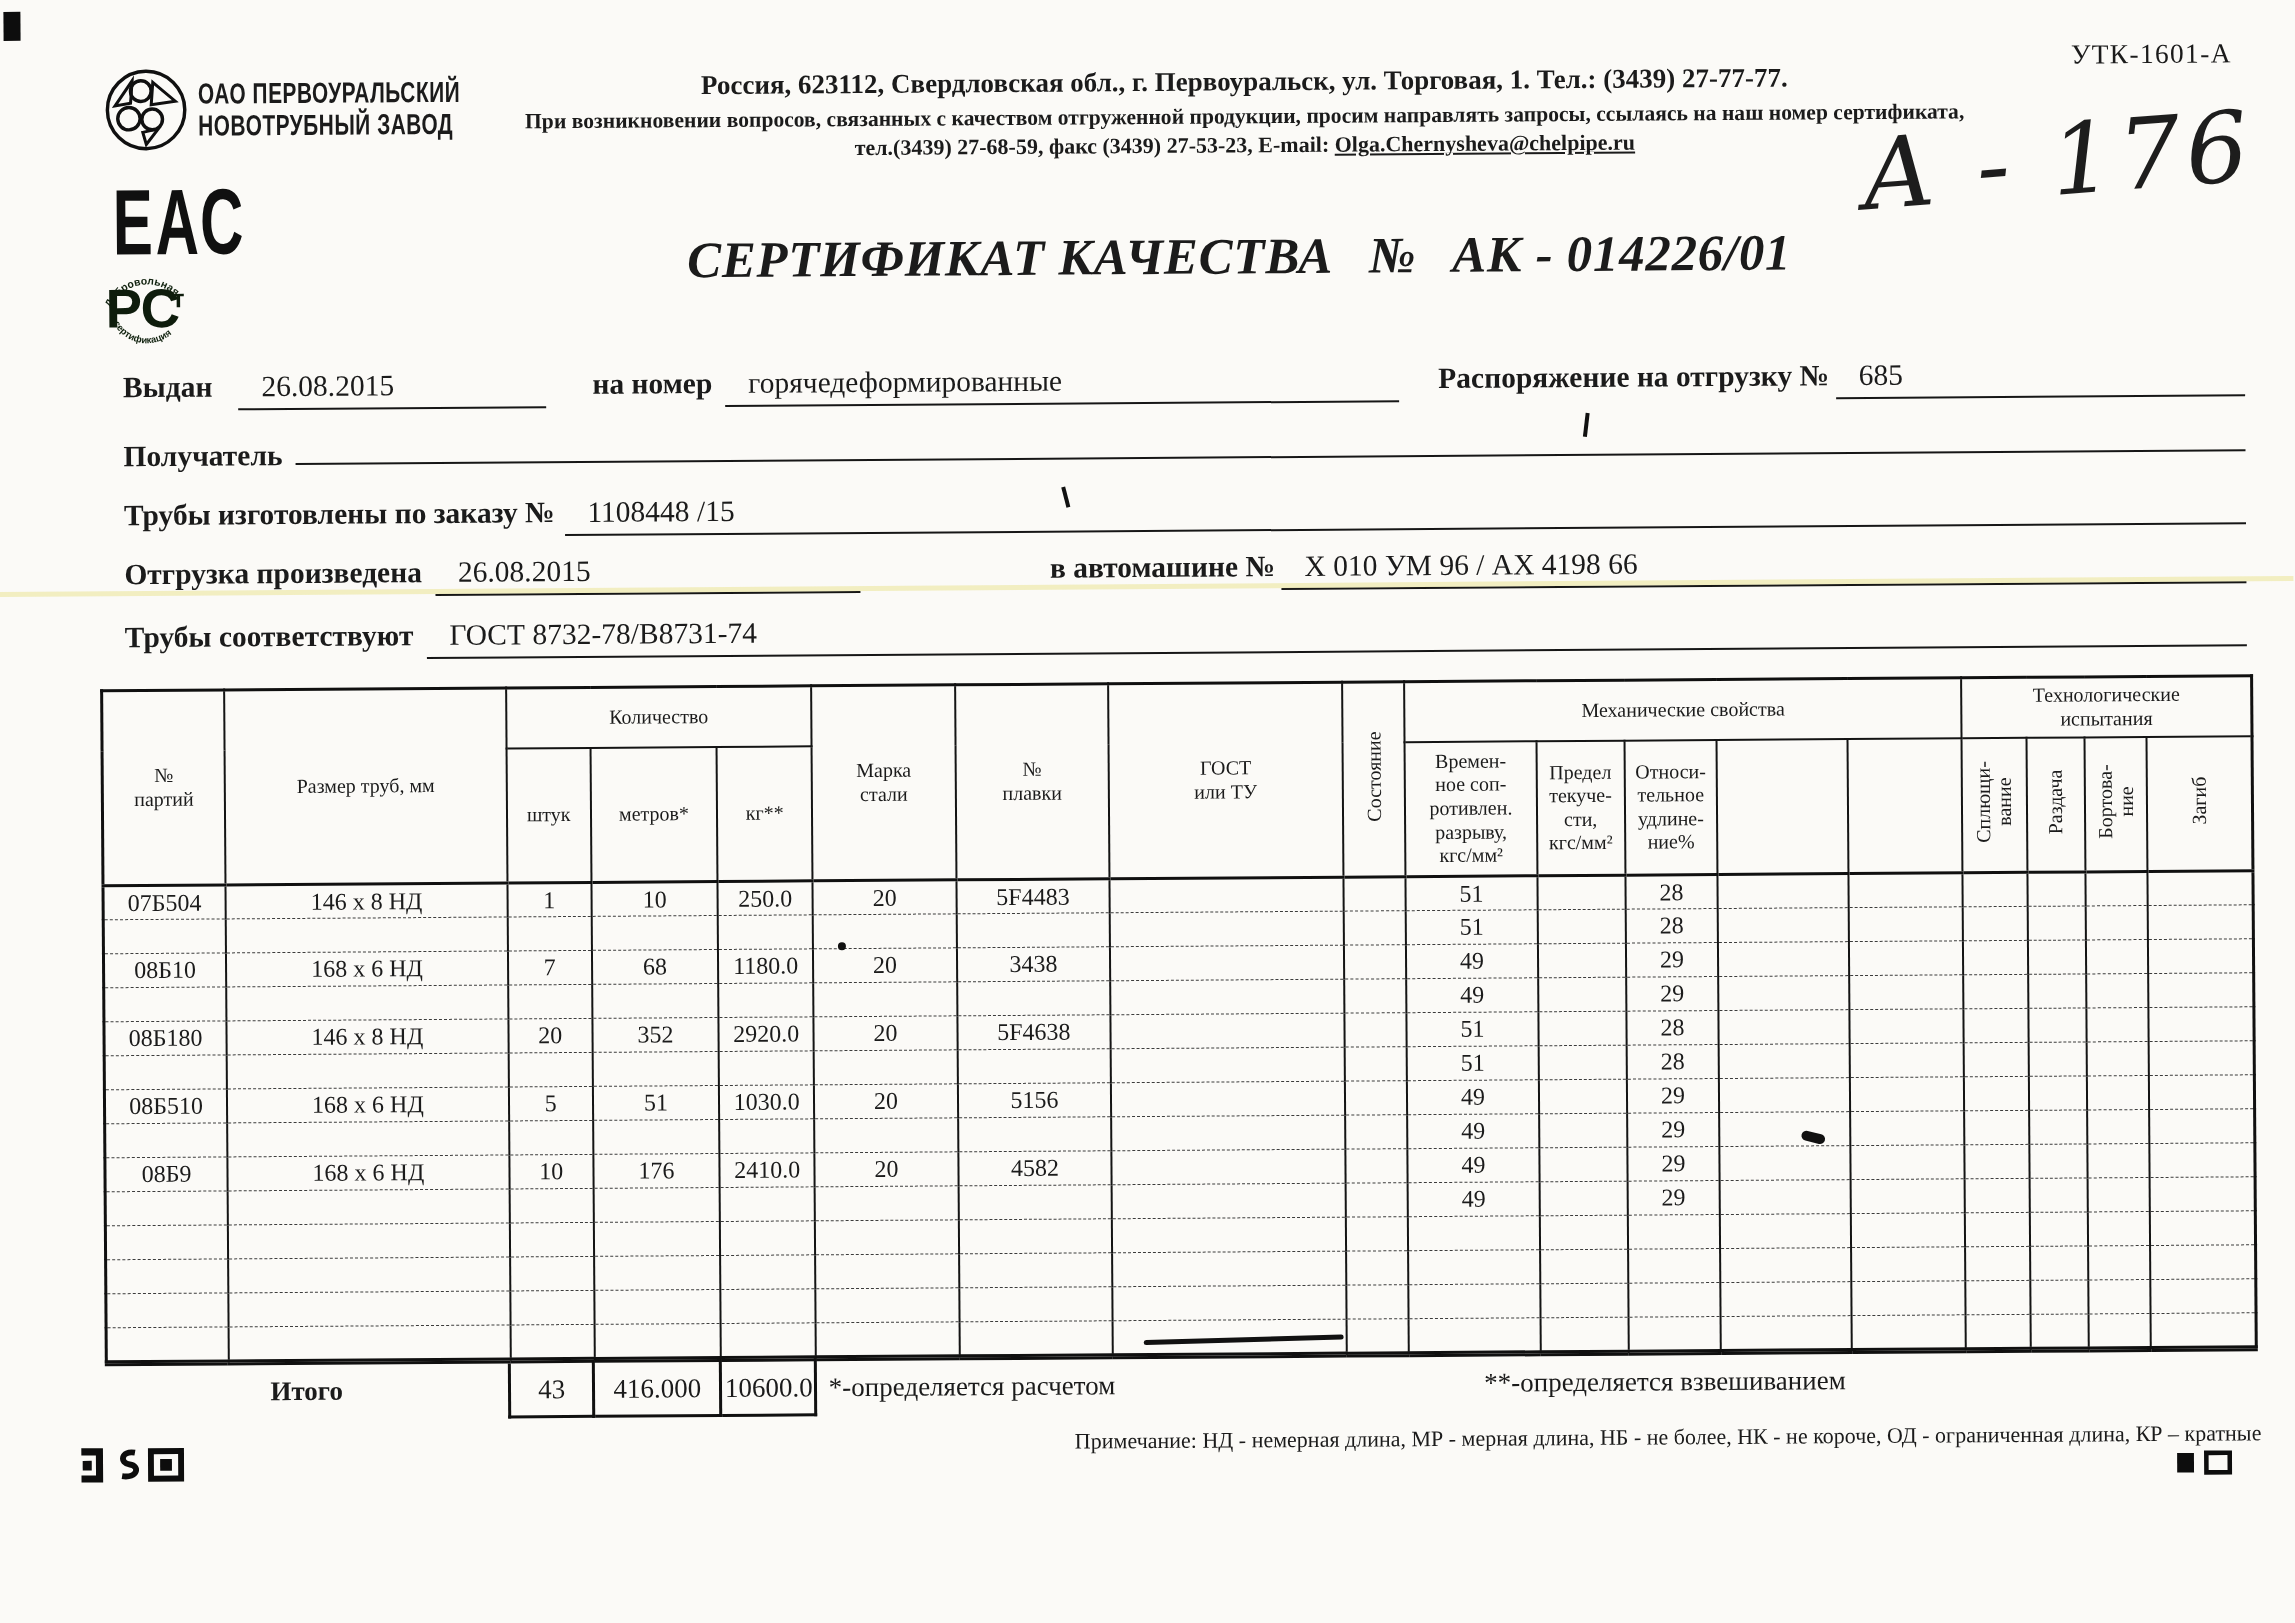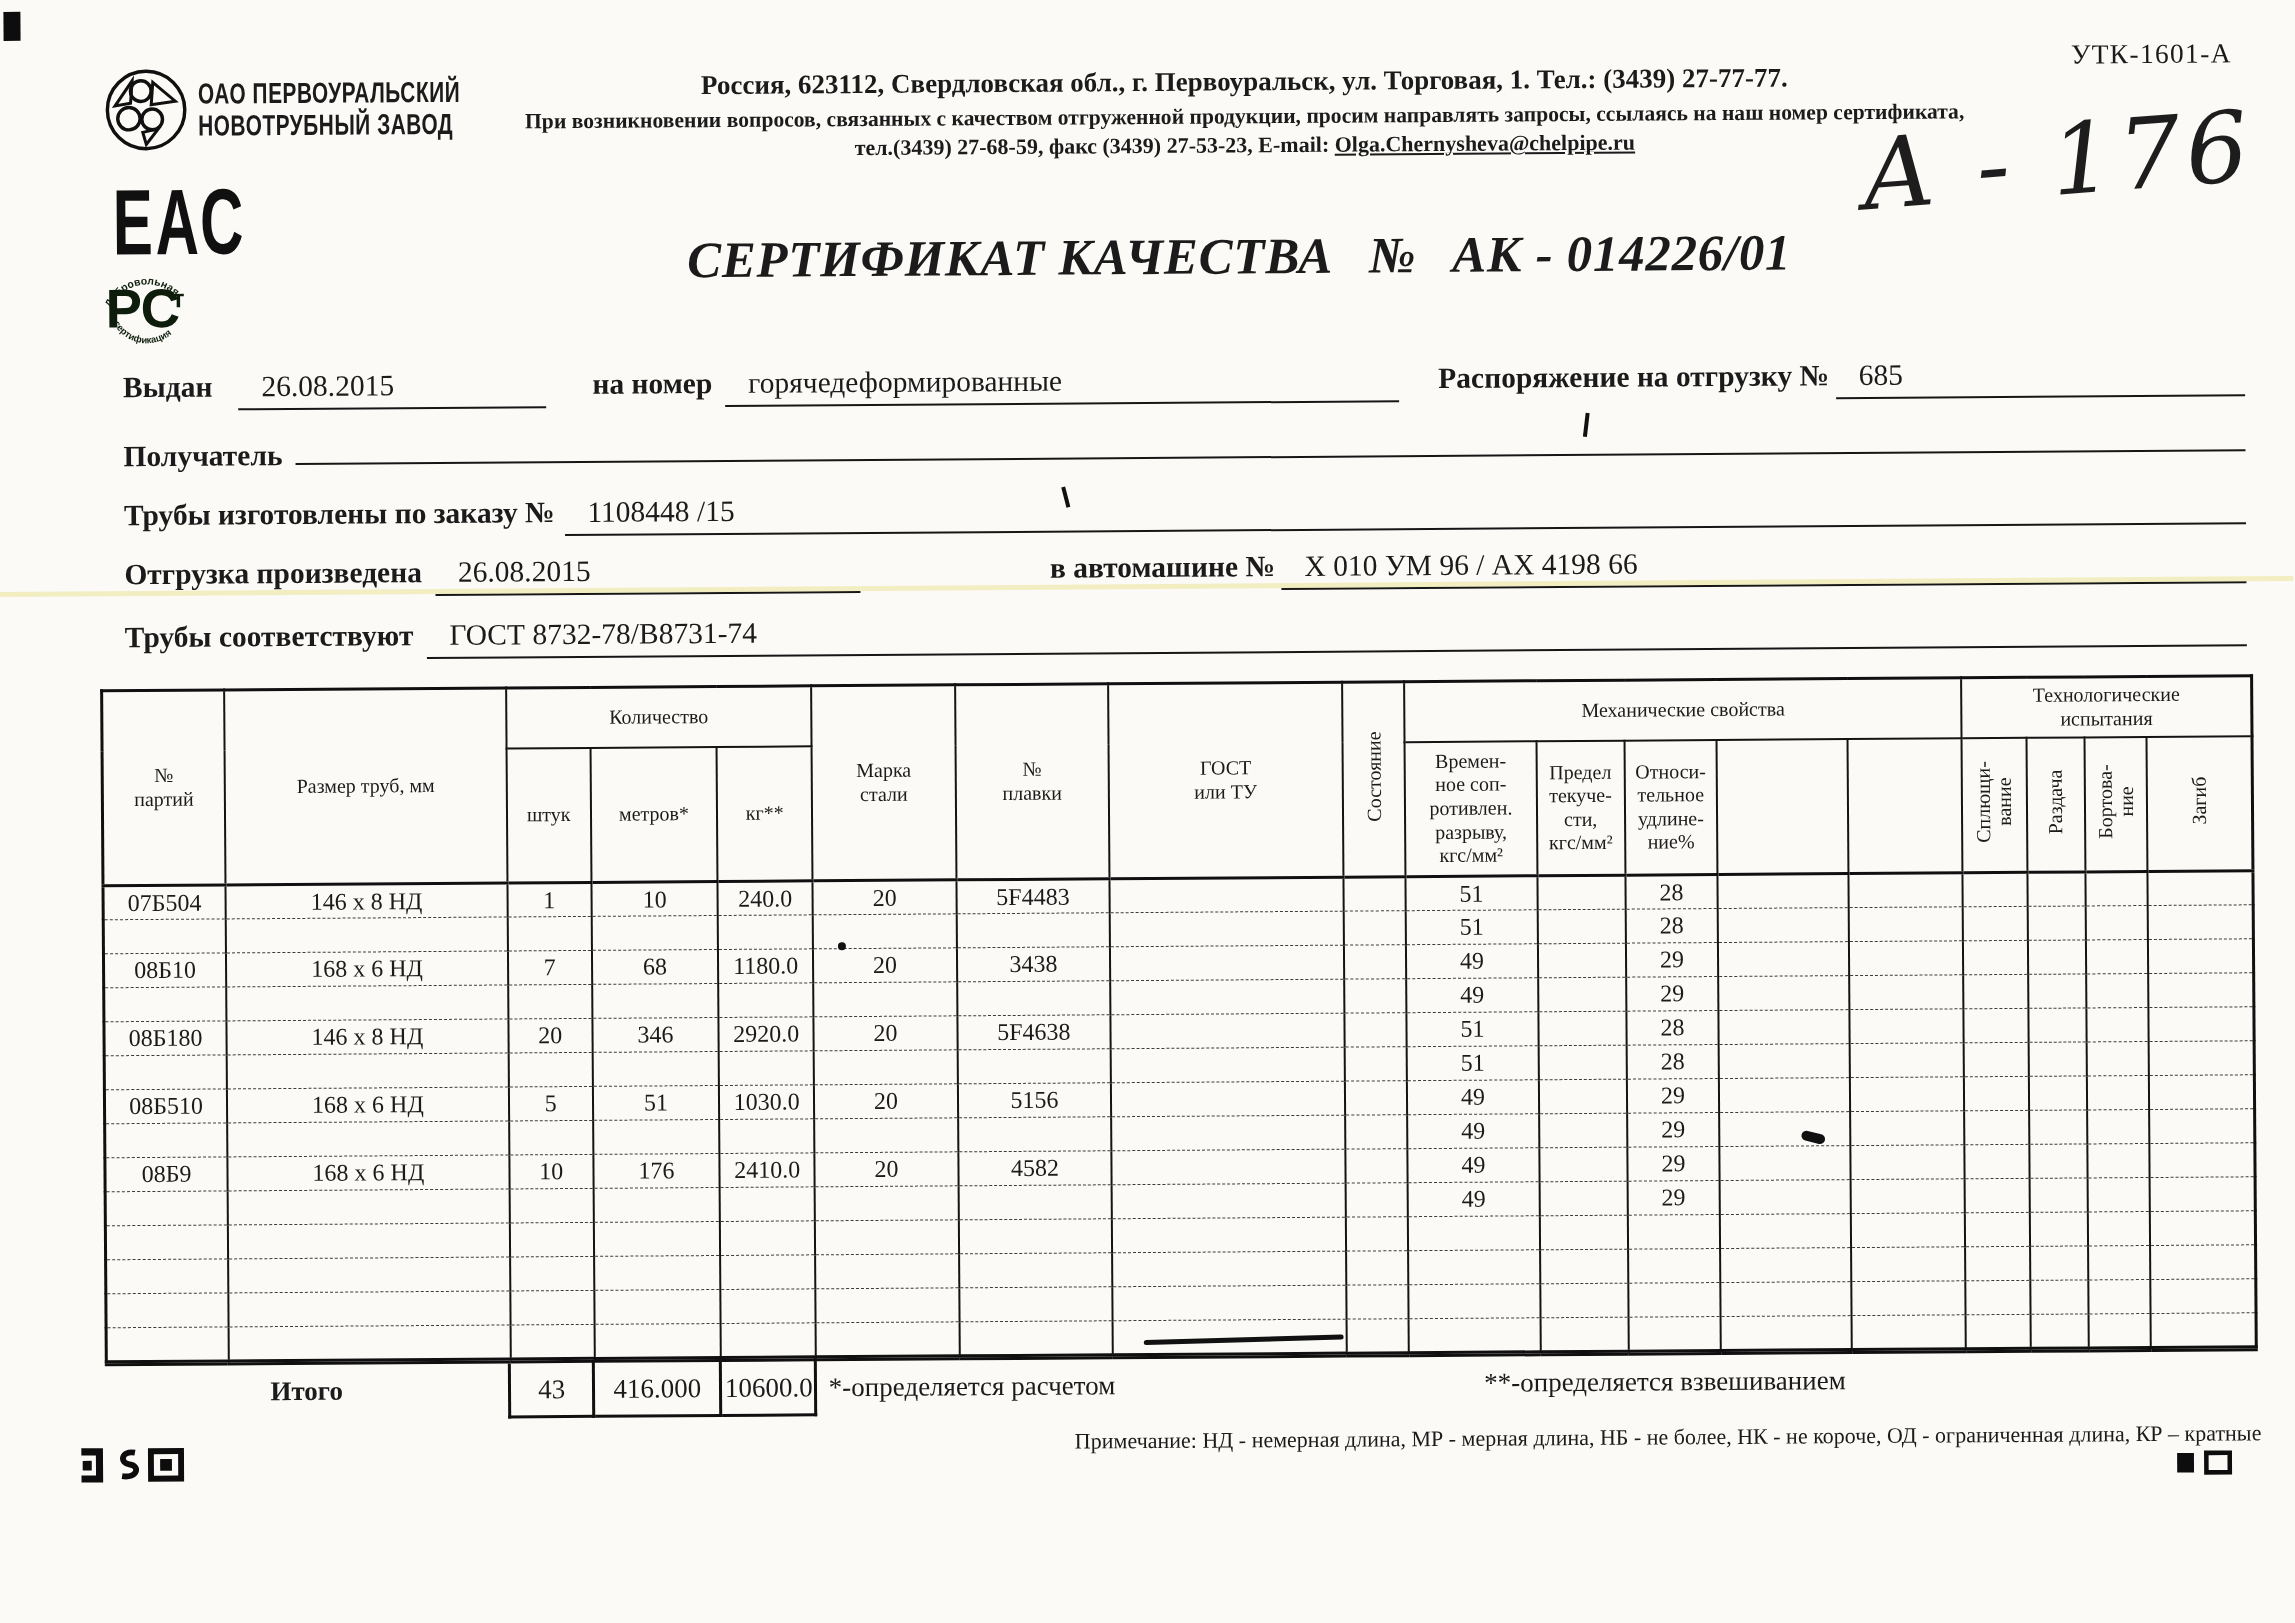--- a/index.html
+++ b/index.html
@@ -231,21 +231,21 @@
 ние</span></th>
           <th class="v-head"><span>Загиб</span></th>
         </tr>
       </thead>
       <tbody>
           <tr>
             <td>07Б504</td>
             <td>146 х 8 НД</td>
             <td>1</td>
             <td>10</td>
-            <td>240.0</td>
+            <td>250.0</td>
             <td>20</td>
             <td>5F4483</td>
             <td></td>
             <td></td>
             <td>51</td>
             <td></td>
             <td>28</td>
             <td></td>
             <td></td>
             <td></td>
@@ -310,21 +310,21 @@
             <td></td>
             <td></td>
             <td></td>
             <td></td>
             <td></td>
           </tr>
           <tr>
             <td>08Б180</td>
             <td>146 х 8 НД</td>
             <td>20</td>
-            <td>346</td>
+            <td>352</td>
             <td>2920.0</td>
             <td>20</td>
             <td>5F4638</td>
             <td></td>
             <td></td>
             <td>51</td>
             <td></td>
             <td>28</td>
             <td></td>
             <td></td>

